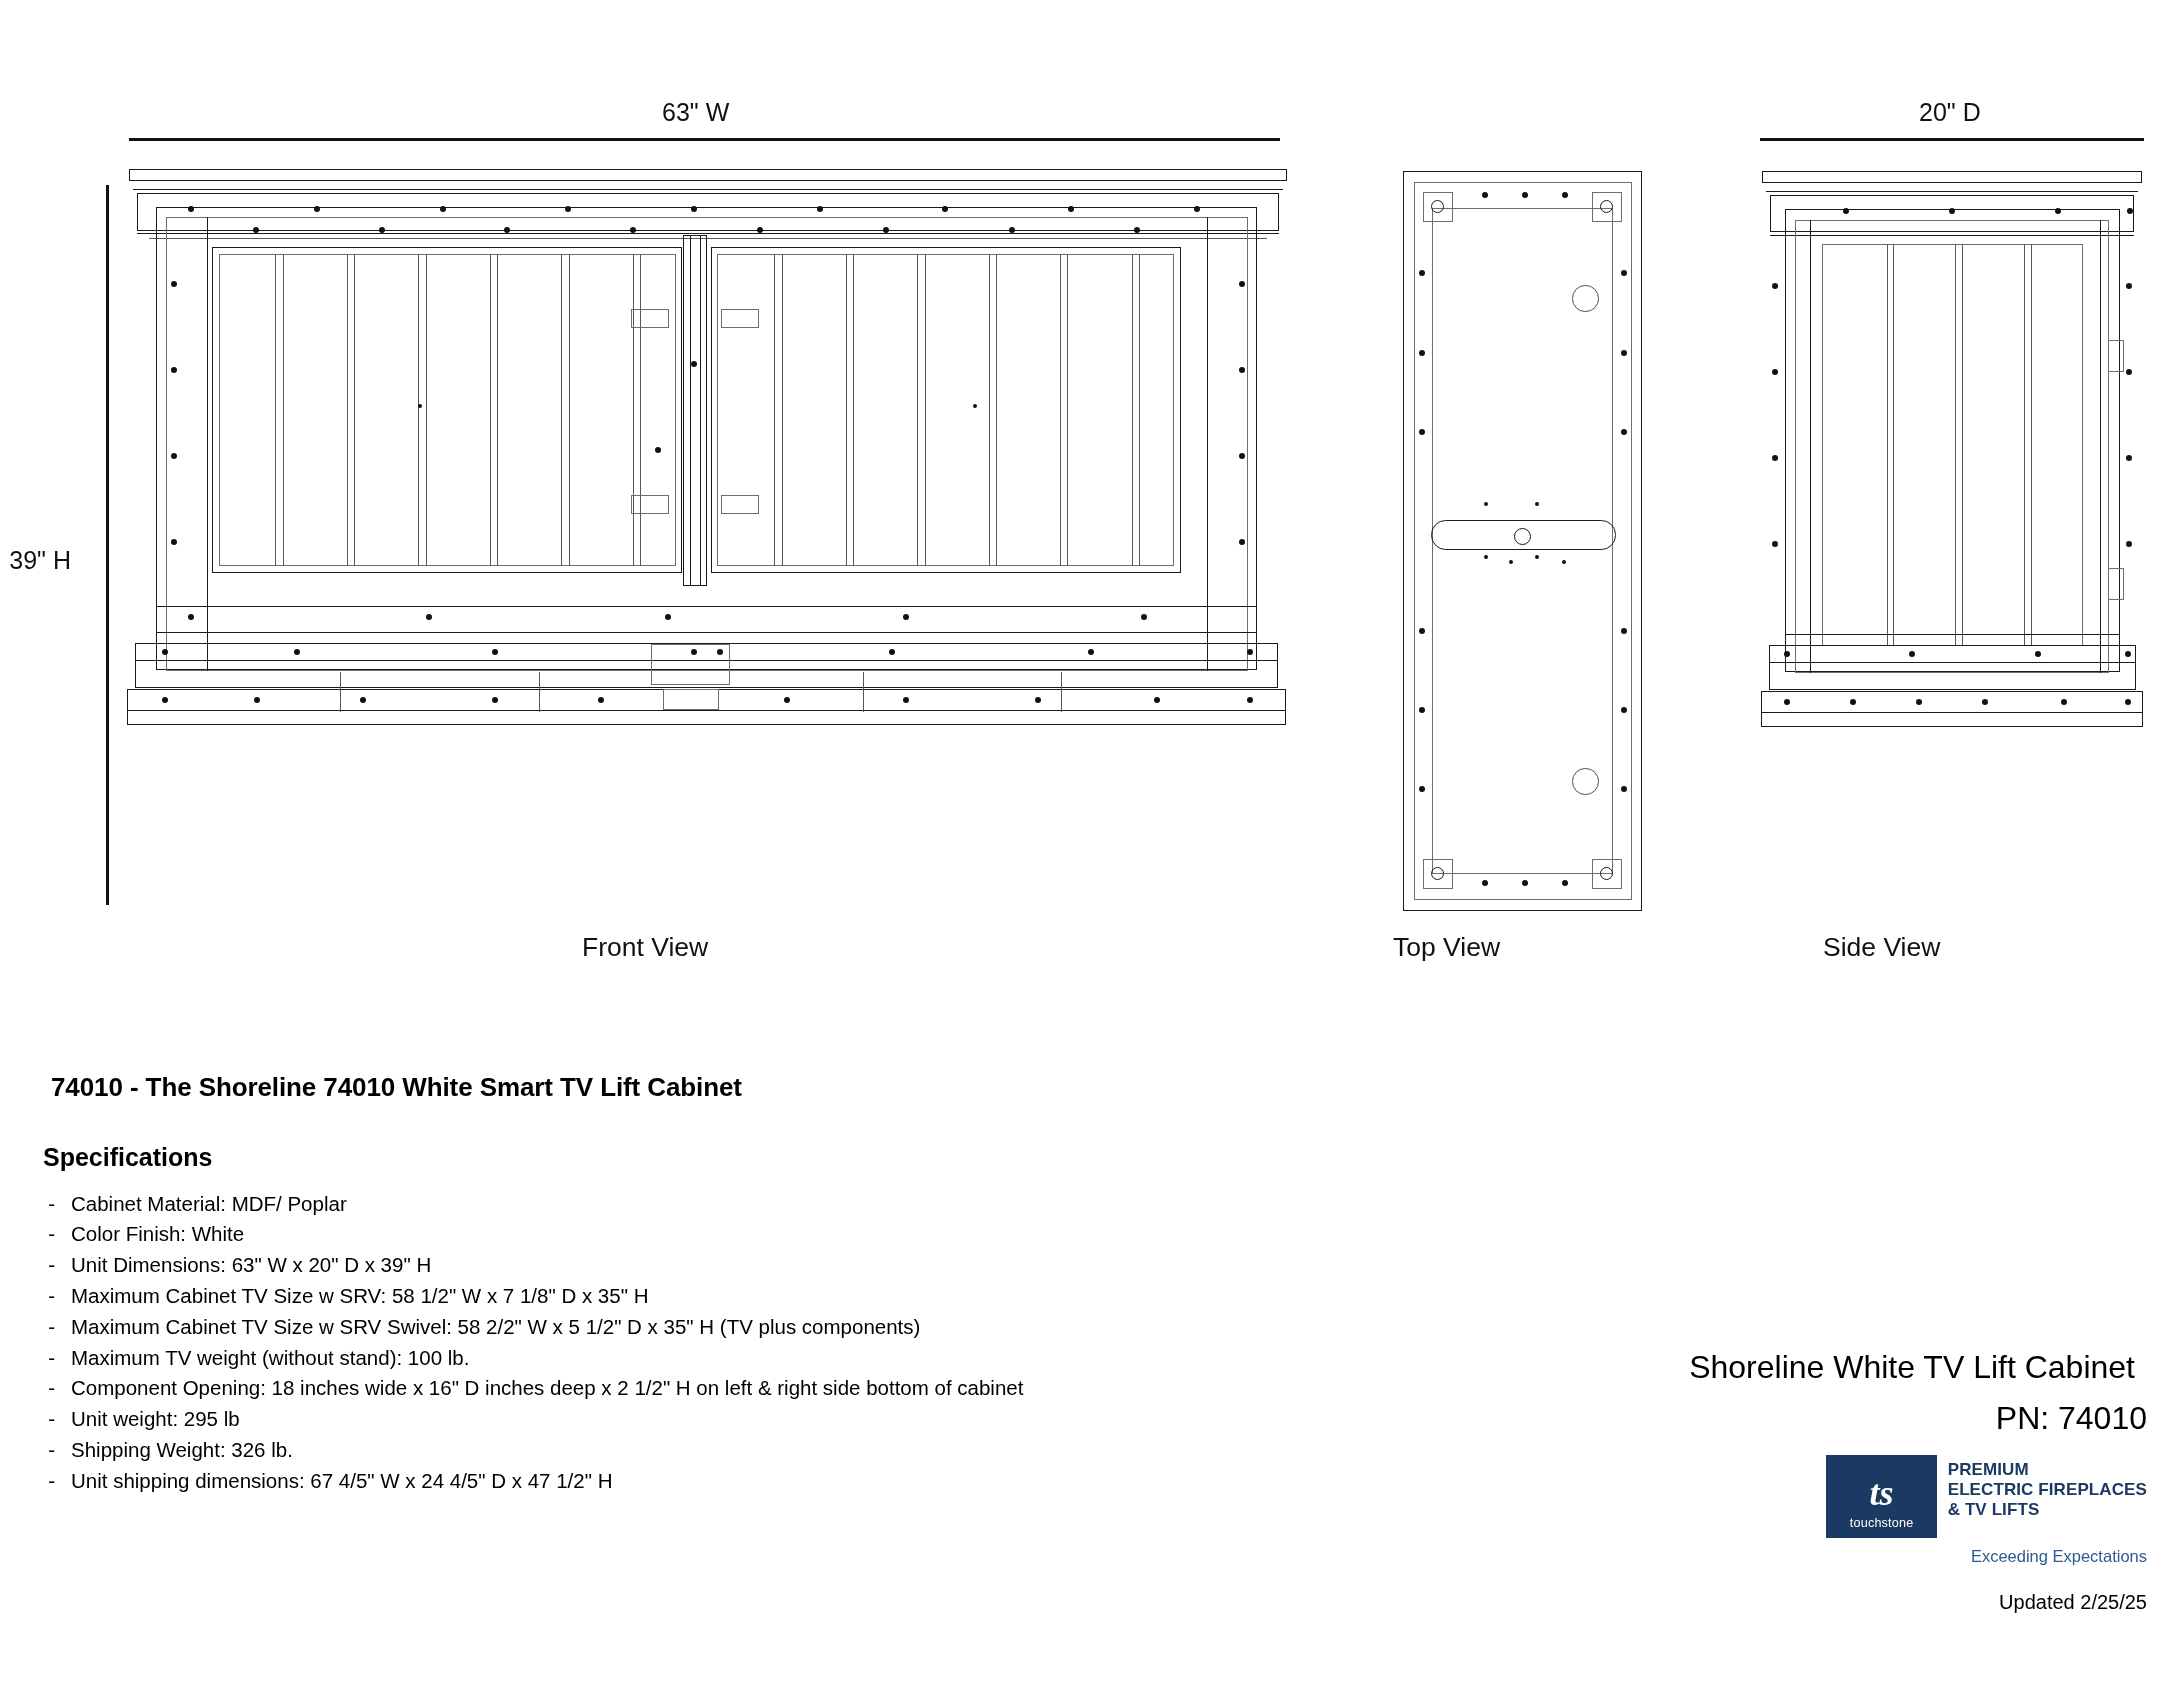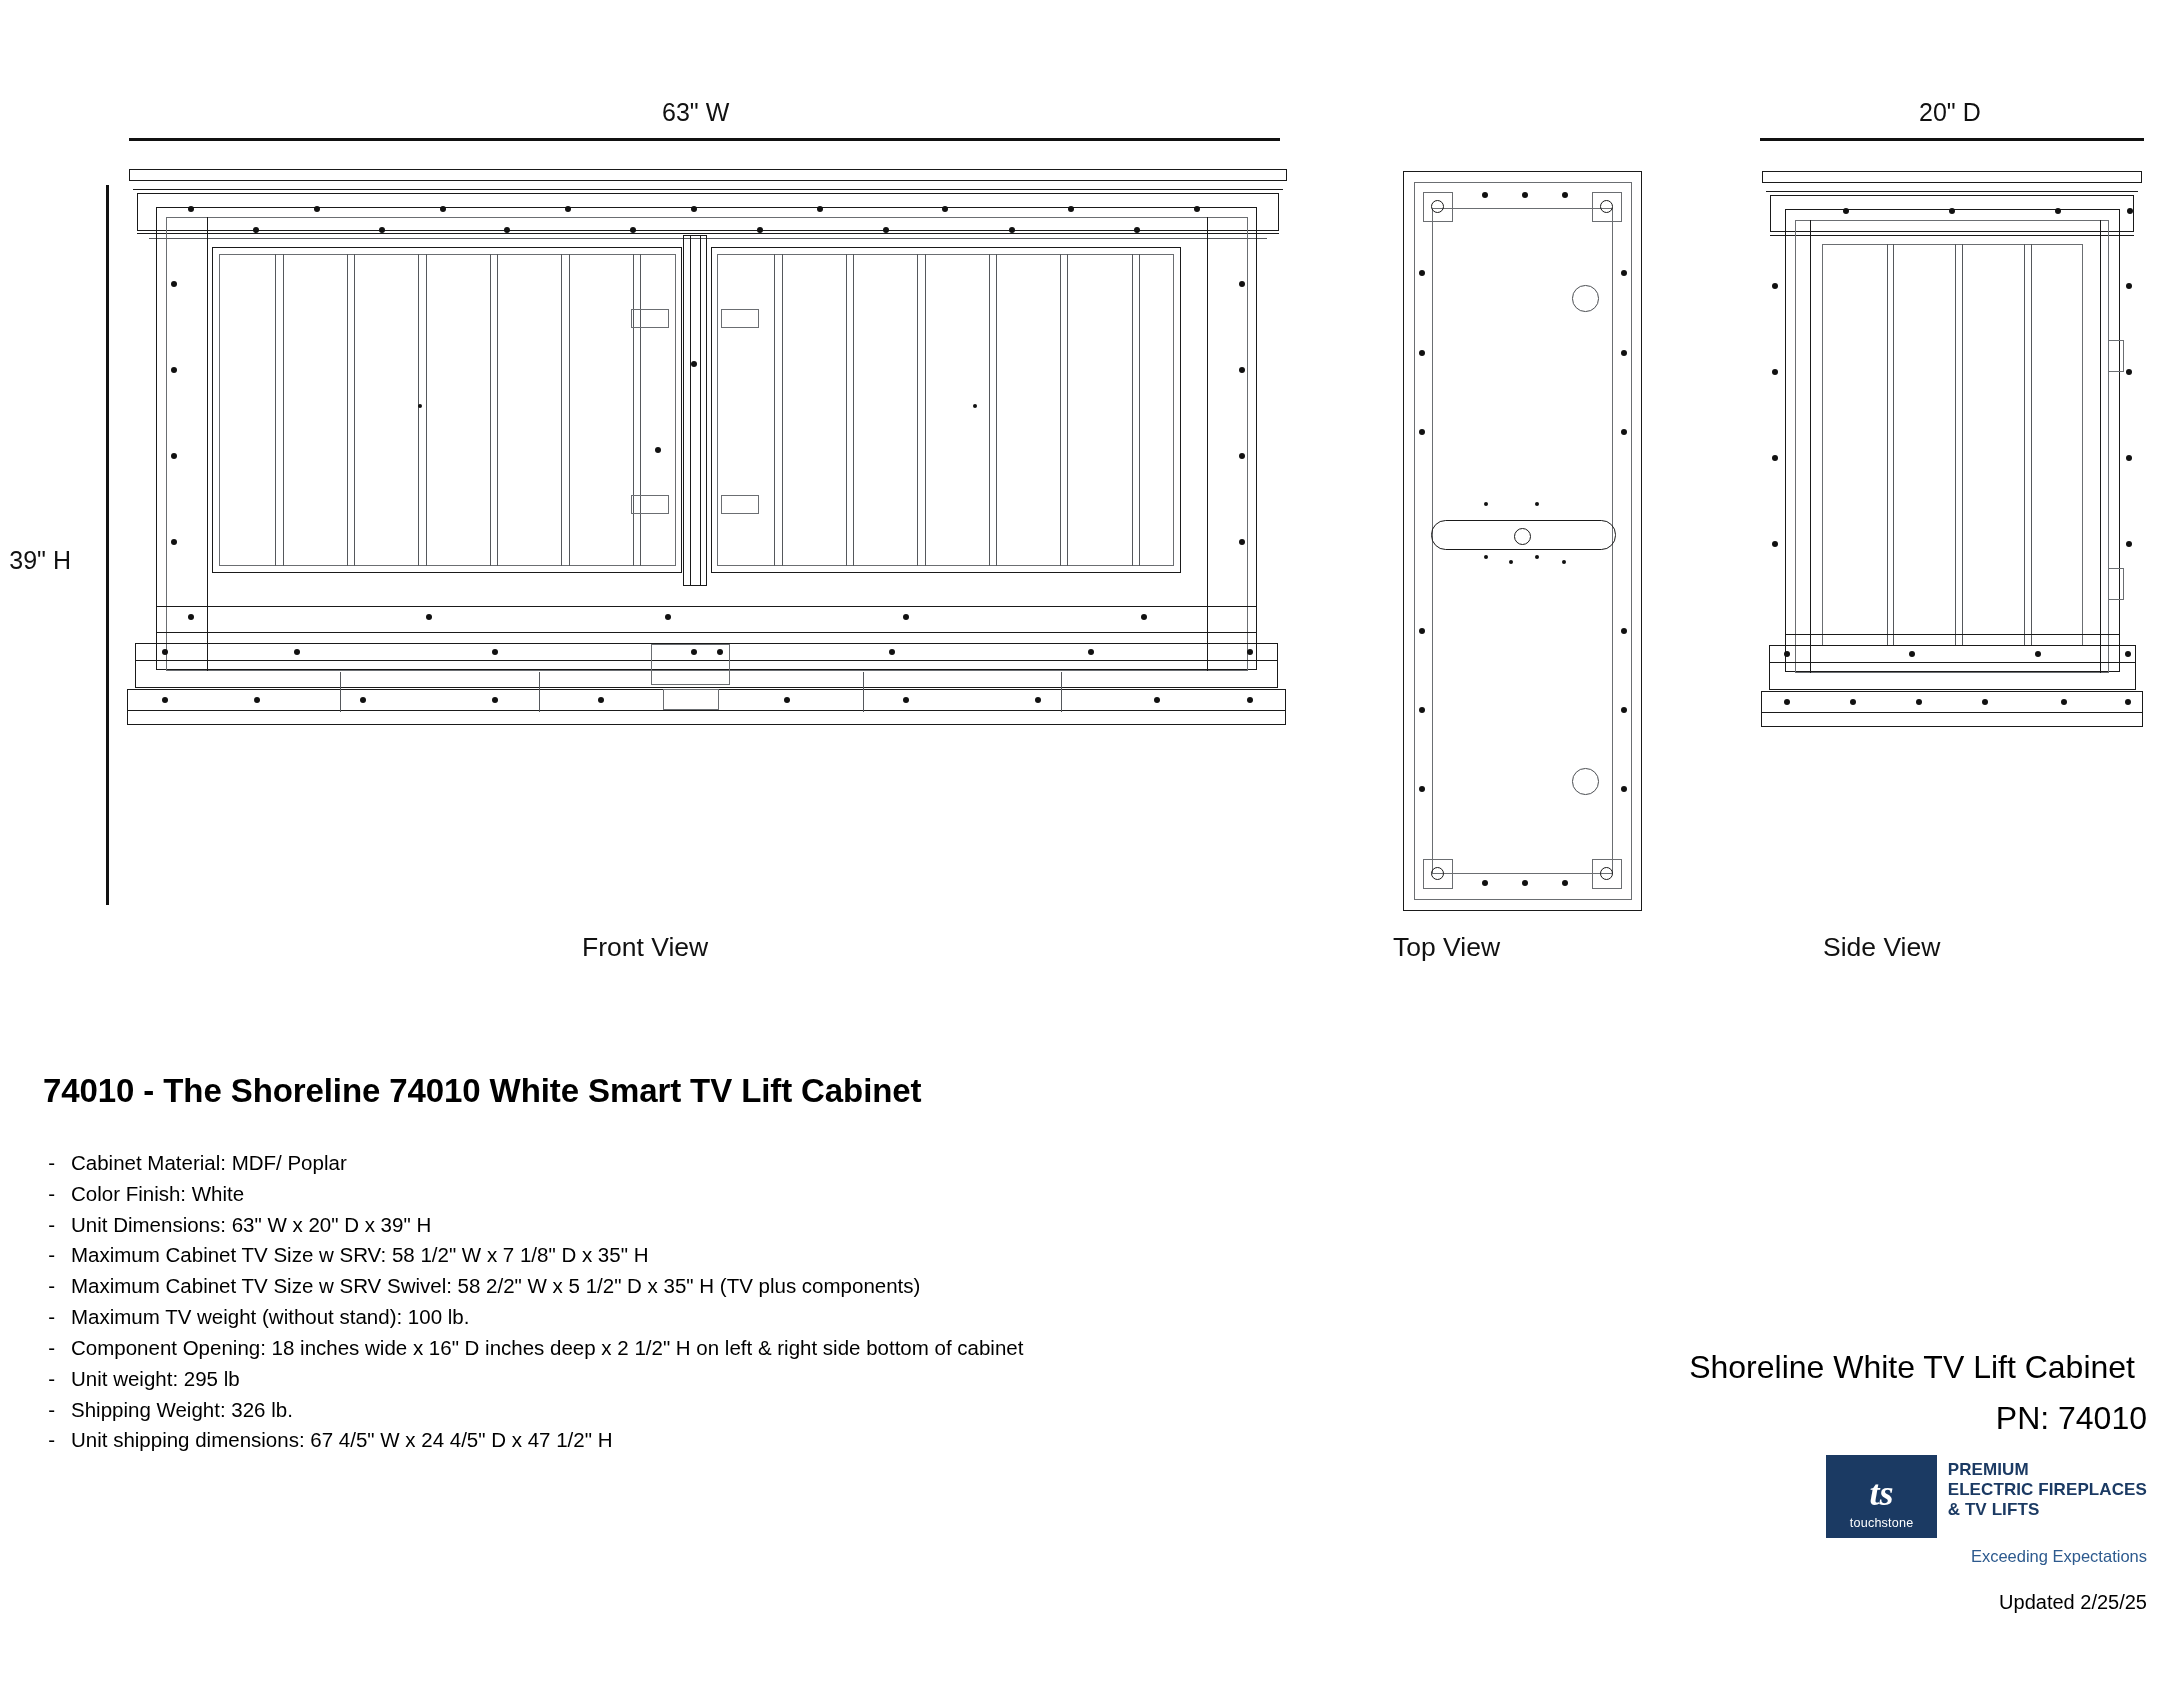--- a/index.html
+++ b/index.html
@@ -51,24 +51,24 @@
   }
 
   
   #infoblock {
     position: absolute;
     left: 43px;
     top: 1072px;
     width: 1323px;
   }
   #product-title {
-    font-size: 33px;
+    font-size: 26px;
     font-weight: bold;
     letter-spacing: -0.1px;
-    margin: 0 0 40px 0;
+    margin: 0 0 40px 8px;
   }
   #spec-heading {
     font-size: 25px;
     font-weight: bold;
     margin: 0 0 18.5px 0;
   }
   ul.spec-list {
     list-style: none;
     margin: 0;
     padding: 0;
@@ -450,20 +450,21 @@
     <div class="dot" style="left:225px; top:528px;"></div>
     <div class="dot" style="left:304px; top:528px;"></div>
     <div class="dot" style="left:368px; top:528px;"></div>
   </div>
 
   <div class="view-caption" style="left:1823px; top:932px; width:265px;">Side View</div>
 </div>
 
 <div id="infoblock">
   <h1 id="product-title">74010 - The Shoreline 74010 White Smart TV Lift Cabinet</h1>
+  <h2 id="spec-heading">Specifications</h2>
   <ul class="spec-list">
     <li>Cabinet Material: MDF/ Poplar</li>
     <li>Color Finish: White</li>
     <li>Unit Dimensions: 63" W x 20" D x 39" H</li>
     <li>Maximum Cabinet TV Size w SRV: 58 1/2" W  x 7 1/8" D x 35" H</li>
     <li>Maximum Cabinet TV Size w SRV Swivel: 58 2/2" W x 5 1/2" D x 35" H (TV plus components)</li>
     <li>Maximum TV weight (without stand): 100 lb.</li>
     <li>Component Opening: 18 inches wide x 16" D inches deep x 2 1/2" H on left &amp; right side bottom of cabinet</li>
     <li>Unit weight: 295 lb</li>
     <li>Shipping Weight: 326 lb.</li>

